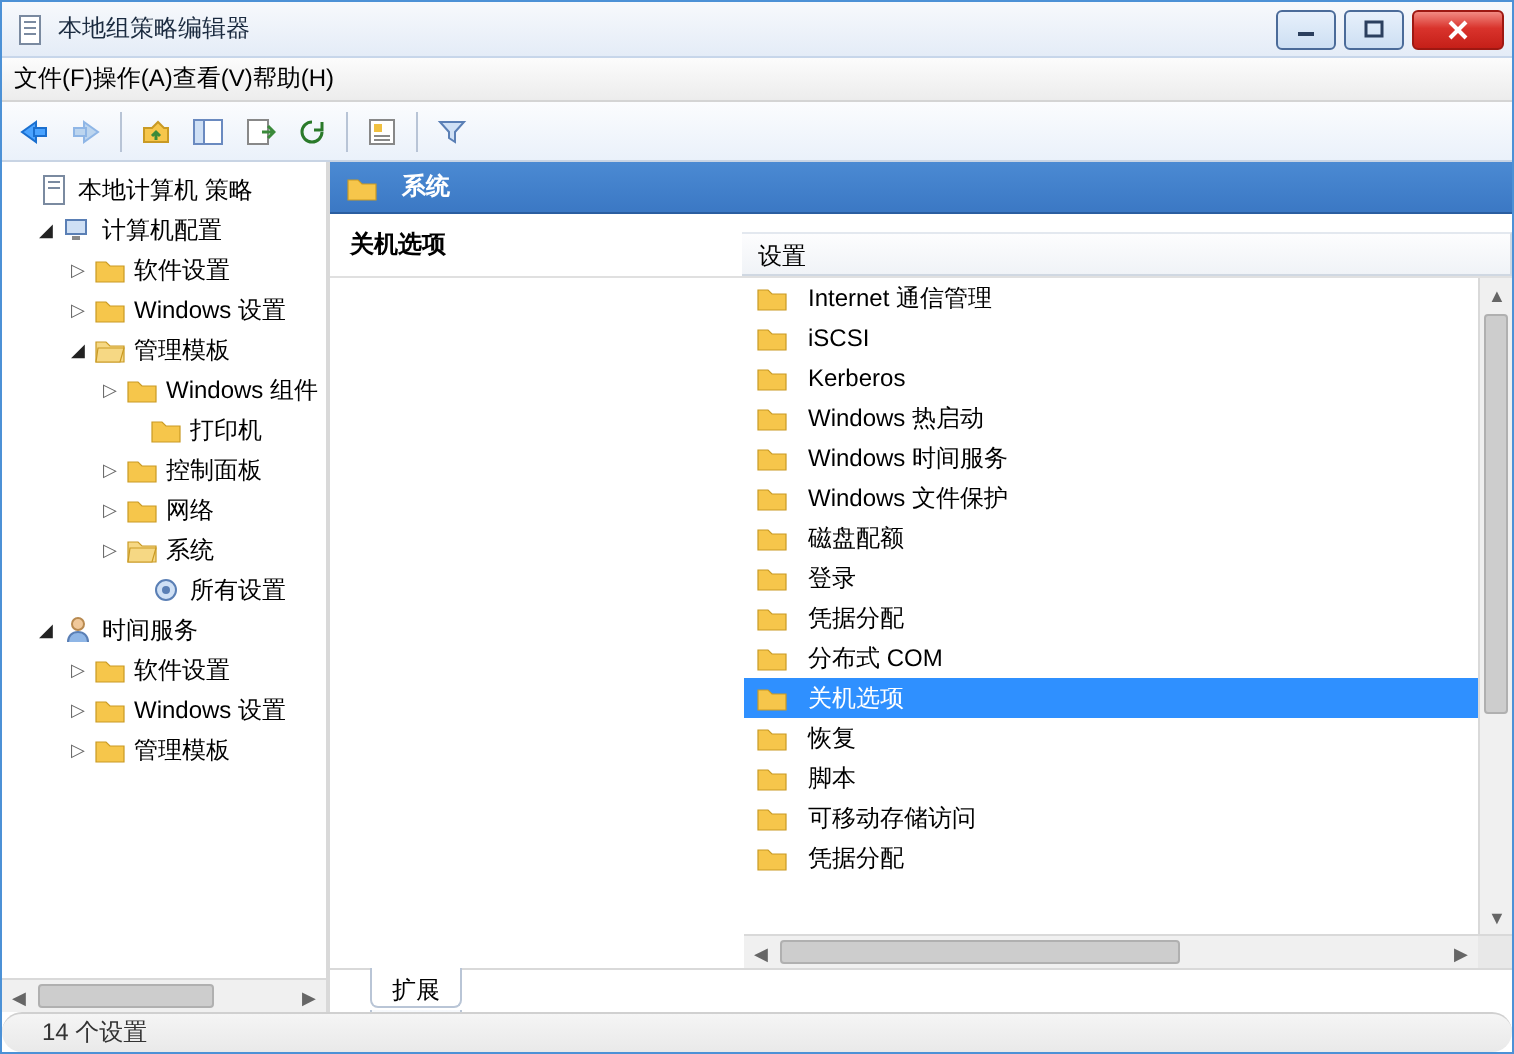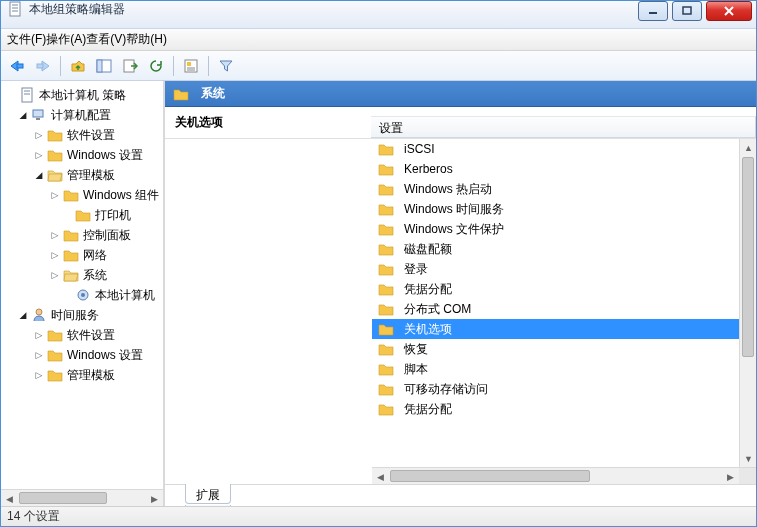--- a/index.html
+++ b/index.html
@@ -17,21 +17,21 @@
     background: #fff;
     display: flex;
     flex-direction: column;
   }
   
   .titlebar {
     height: 28px;
     background: linear-gradient(#f7f9fc, #e4ecf7);
     border-bottom: 1px solid #c7d6ea;
     display: flex;
-    align-items: flex-start;
+    align-items: center;
     padding: 0 4px 0 6px;
   }
   .titlebar .app-icon {
     width: 16px; height: 16px;
     margin-right: 6px;
   }
   .titlebar .title-text {
     flex: 1;
     color: #1b2b40;
   }
@@ -280,22 +280,23 @@
     top: -1px;
     padding-top: 3px;
   }
   
   .statusbar {
     height: 20px;
     background: linear-gradient(#f5f5f5, #e9e9e9);
     border-top: 1px solid #d0d0d0;
     display: flex;
     align-items: center;
-    padding-left: 6px;
+    padding-left: 20px;
     color: #333;
+    border-radius: 10px;
   }
   
   .svg-folder { width: 16px; height: 14px; }
   .svg-folder path { fill: #f6c64b; stroke: #c99a24; stroke-width: 0.6; }
   .svg-folder-open path { fill: #f6d884; stroke: #c99a24; stroke-width: 0.6; }
 </style>
 </head>
 <body>
 
 <div class="window">
@@ -501,21 +502,21 @@
         </div>
 
         <div class="tree-node" style="padding-left:60px">
           <span class="twisty"></span>
           <span class="node-icon">
               <svg width="16" height="16">
                 <circle cx="8" cy="8" r="5" fill="#cfe0f5" stroke="#5a7fb5"></circle>
                 <circle cx="8" cy="8" r="2" fill="#5a7fb5"></circle>
               </svg>
             </span>
-          <span class="node-label">本地计算机</span>
+          <span class="node-label">所有设置</span>
         </div>
 
         <div class="tree-node" style="padding-left:16px">
           <span class="twisty exp">◢</span>
           <span class="node-icon">
               <svg width="16" height="16">
                 <circle cx="8" cy="5" r="3" fill="#f0c89a" stroke="#b88a50"></circle>
                 <path d="M3 14c0-3 2-5 5-5s5 2 5 5" fill="#8fb6e6" stroke="#5a7fb5"></path>
               </svg>
             </span>
@@ -580,20 +581,28 @@
         <div class="body-main">
           <div class="desc-col"></div>
           <div class="list-col">
             <div class="list-scroll" id="settings-list" style="right:17px; bottom:17px;">
                 <div class="list-item">
                   <span class="node-icon">
                     <svg class="svg-folder" viewBox="0 0 16 14" width="16" height="14">
                       <path d="M1 3h5l2 2h7v8H1z" fill="#f6c64b" stroke="#c99a24" stroke-width="0.6"></path>
                     </svg>
                   </span>
+                  <span>Internet 通信管理</span>
+                </div>
+                <div class="list-item">
+                  <span class="node-icon">
+                    <svg class="svg-folder" viewBox="0 0 16 14" width="16" height="14">
+                      <path d="M1 3h5l2 2h7v8H1z" fill="#f6c64b" stroke="#c99a24" stroke-width="0.6"></path>
+                    </svg>
+                  </span>
                   <span>iSCSI</span>
                 </div>
                 <div class="list-item">
                   <span class="node-icon">
                     <svg class="svg-folder" viewBox="0 0 16 14" width="16" height="14">
                       <path d="M1 3h5l2 2h7v8H1z" fill="#f6c64b" stroke="#c99a24" stroke-width="0.6"></path>
                     </svg>
                   </span>
                   <span>Kerberos</span>
                 </div>

